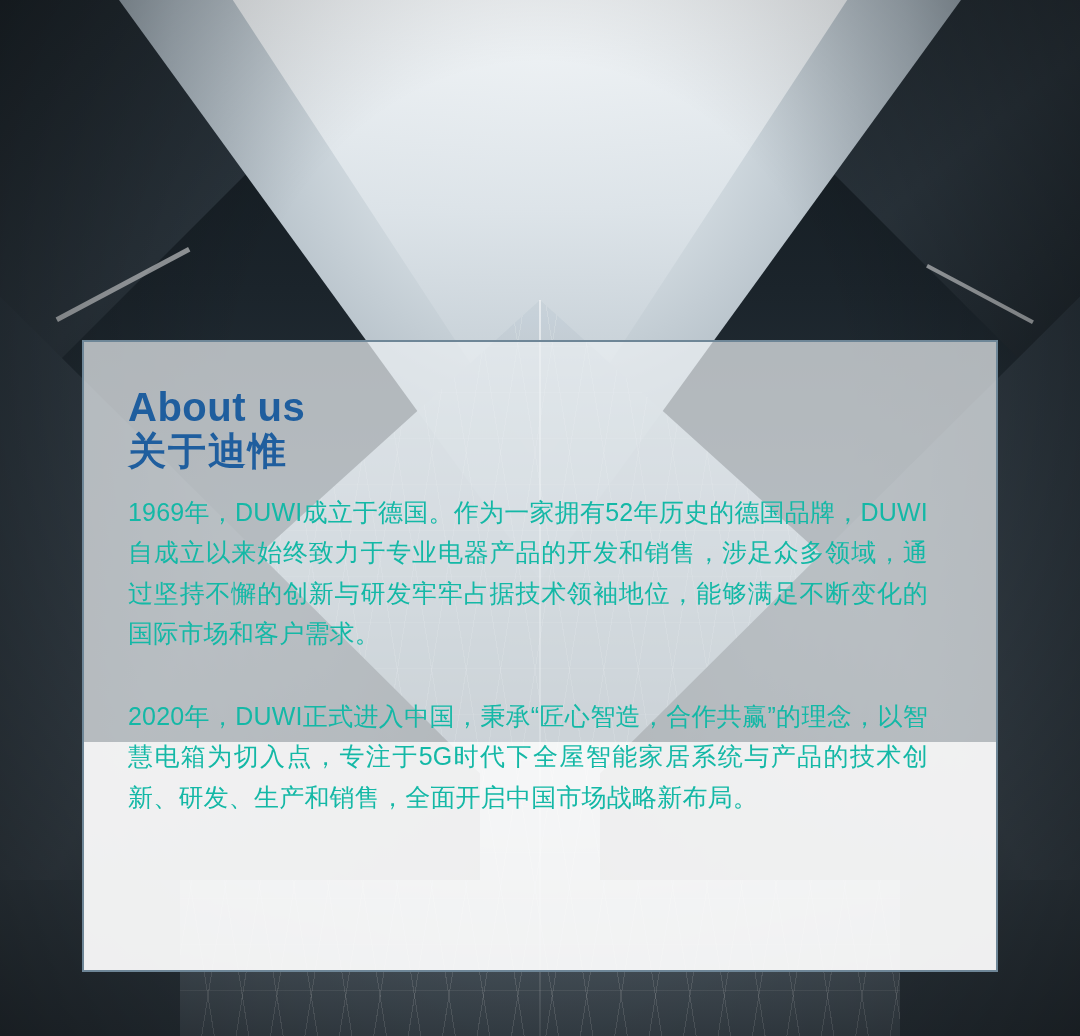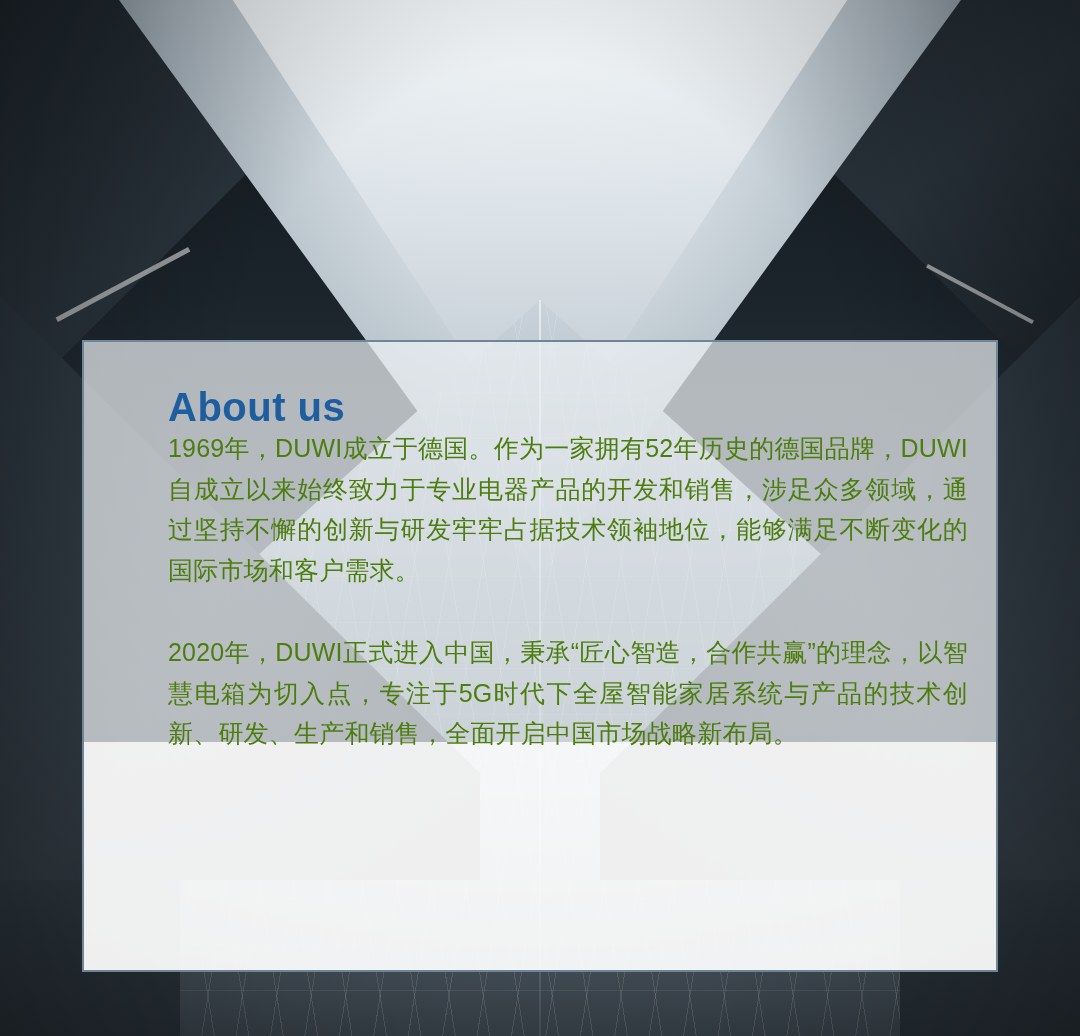--- a/index.html
+++ b/index.html
@@ -117,21 +117,21 @@
     background: rgba(236,240,243,0.72);
   }
   .card-bottom {
     position: absolute;
     left: 0; right: 0; top: 400px; bottom: 0;
     background: rgba(255,255,255,0.93);
   }
   .card-inner {
     position: absolute;
     inset: 0;
-    padding: 44px 74px 0 84px;
+    padding: 44px 74px 0 44px;
     box-sizing: border-box;
   }
   .title-en {
     font-size: 40px;
     font-weight: bold;
     color: #1f5e9e;
     letter-spacing: .5px;
     line-height: 1.05;
     margin: 0;
   }
@@ -139,21 +139,21 @@
     font-size: 38px;
     font-weight: bold;
     color: #1f5e9e;
     letter-spacing: 2px;
     line-height: 1.15;
     margin: 2px 0 18px 0;
   }
   .para {
     font-size: 25px;
     line-height: 1.62;
-    color: #4d7c0f;
+    color: #14b8a6;
     margin: 0;
     text-align: justify;
     width: 800px;
     letter-spacing: .2px;
   }
   .para-2 {
     margin-top: 42px;
   }
 </style>
 </head>
@@ -174,18 +174,19 @@
     <div class="edge-hi edge-b"></div>
     <div class="vignette"></div>
   </div>
 
   <div class="card">
     <div class="card-top"></div>
     <div class="card-bottom"></div>
 
     <div class="card-inner">
       <h1 class="title-en">About us</h1>
+      <h2 class="title-cn">关于迪惟</h2>
       <p class="para">1969年，DUWI成立于德国。作为一家拥有52年历史的德国品牌，DUWI自成立以来始终致力于专业电器产品的开发和销售，涉足众多领域，通过坚持不懈的创新与研发牢牢占据技术领袖地位，能够满足不断变化的国际市场和客户需求。</p>
       <p class="para para-2">2020年，DUWI正式进入中国，秉承“匠心智造，合作共赢”的理念，以智慧电箱为切入点，专注于5G时代下全屋智能家居系统与产品的技术创新、研发、生产和销售，全面开启中国市场战略新布局。</p>
     </div>
   </div>
 
 </div>
 
 </body></html>

